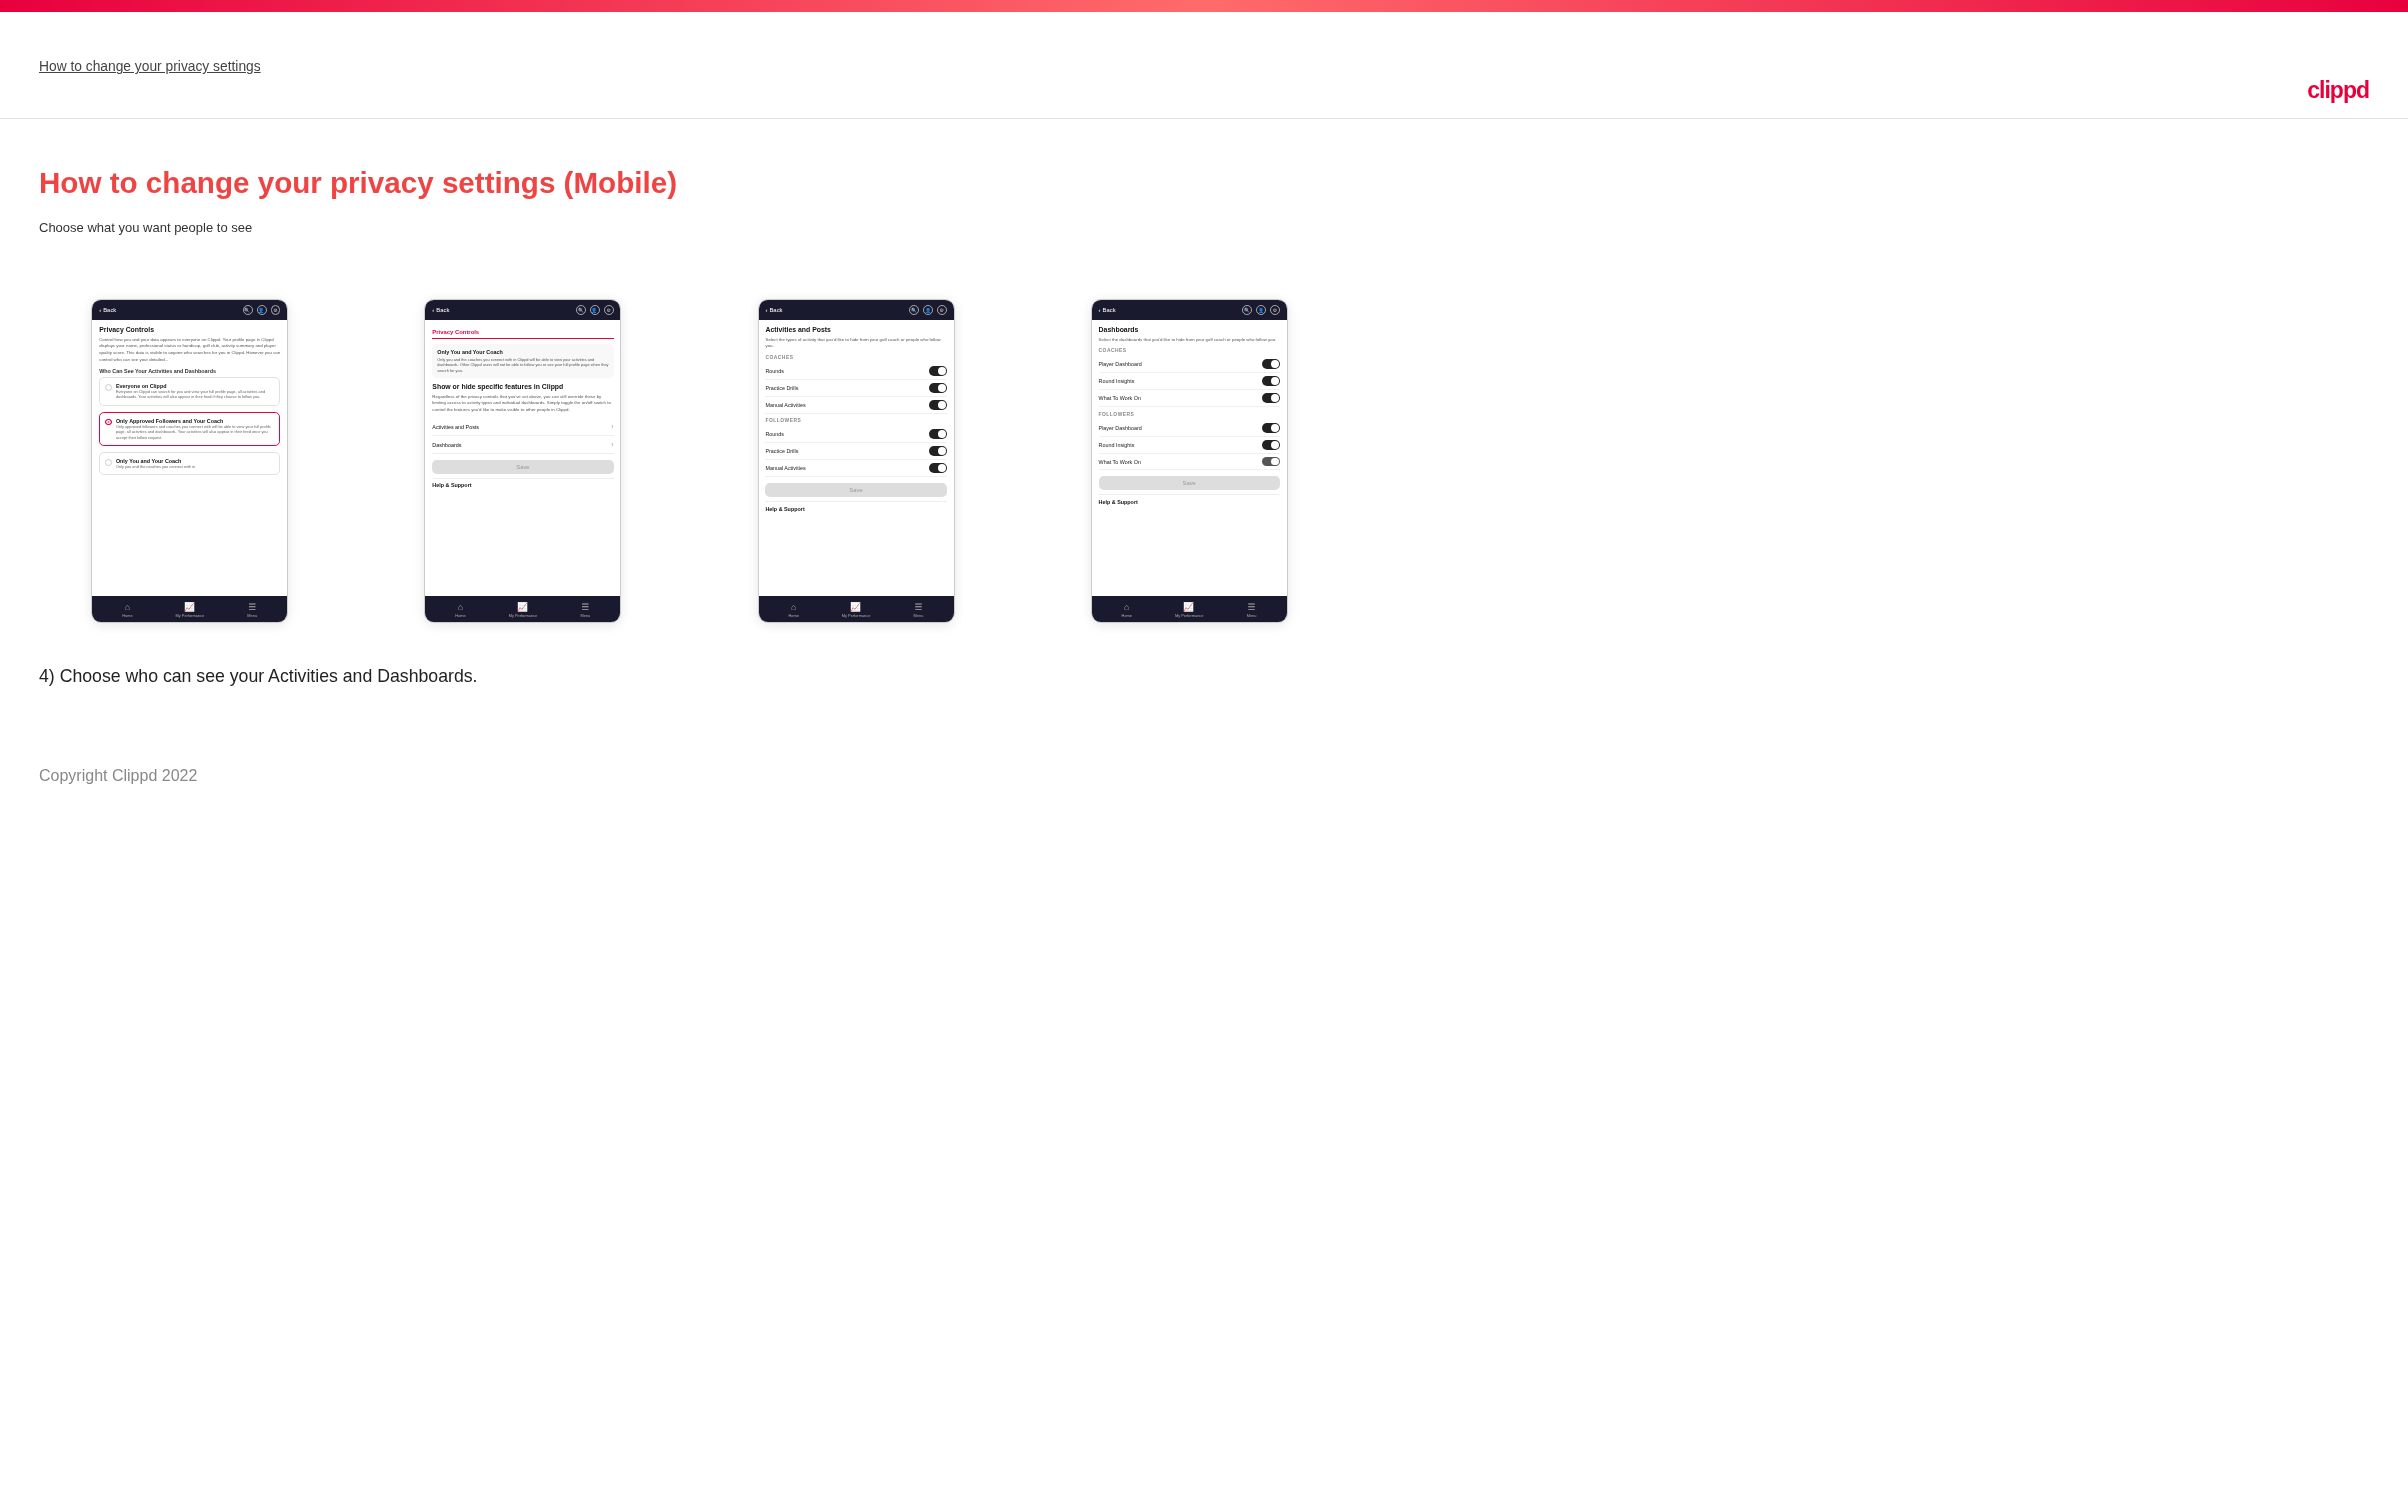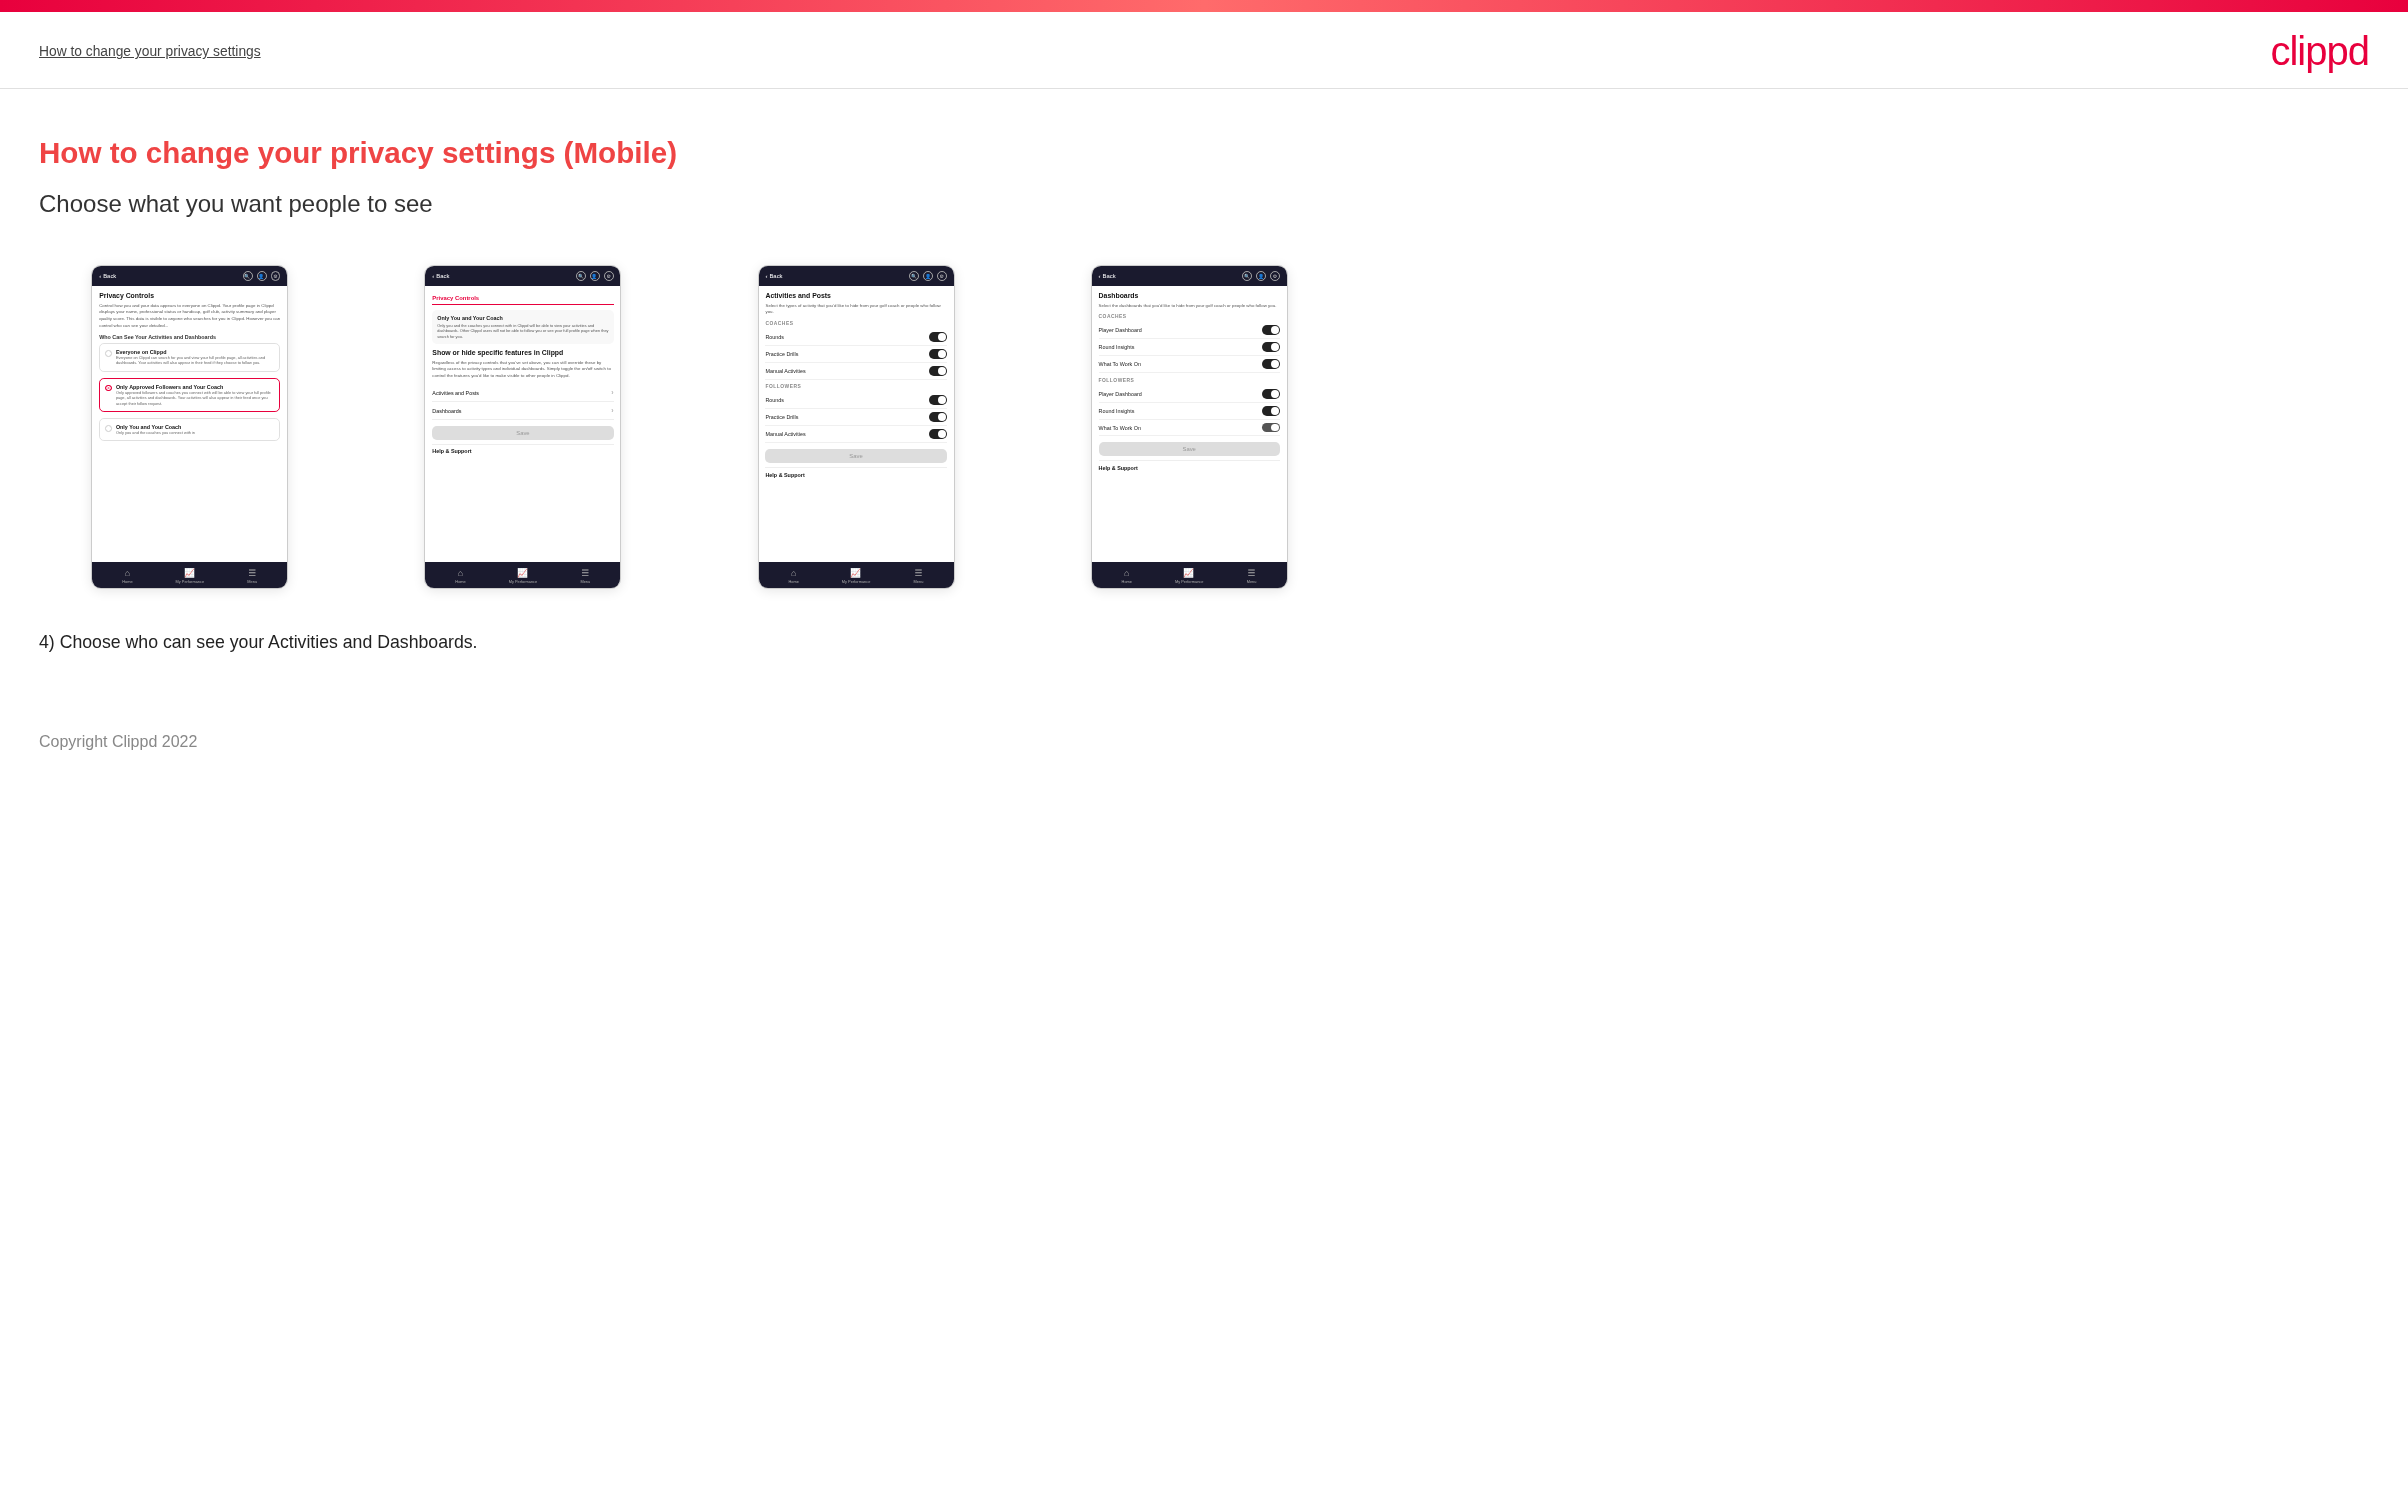--- a/index.html
+++ b/index.html
@@ -23,43 +23,44 @@
       justify-content: space-between;
       padding: 17.7px 39px 13.8px 39px;
       border-bottom: 1px solid #e0e0e0;
     }
     .header-title {
       font-size: 13.8px;
       color: #444;
       text-decoration: underline;
     }
     .logo {
-      font-size: 40px;
-      font-weight: 400;
+      font-size: 23px;
+      font-weight: 700;
       color: #e8003d;
       letter-spacing: -1px;
+      margin-top: 48px;
     }
 
     
     .main {
       padding: 47px 39px 59px 39px;
       max-width: 1379px;
     }
 
     .page-title {
       font-size: 29.6px;
       font-weight: 800;
       color: #ef4444;
       margin-bottom: 20px;
     }
     .page-subtitle {
-      font-size: 24px;
+      font-size: 13px;
       color: #333;
       font-weight: 400;
-      margin-bottom: 47px;
+      margin-bottom: 64px;
     }
 
     
     .screenshots-grid {
       display: grid;
       grid-template-columns: 1fr 1fr 1fr 1fr;
       gap: 31.5px;
       align-items: start;
     }
 

